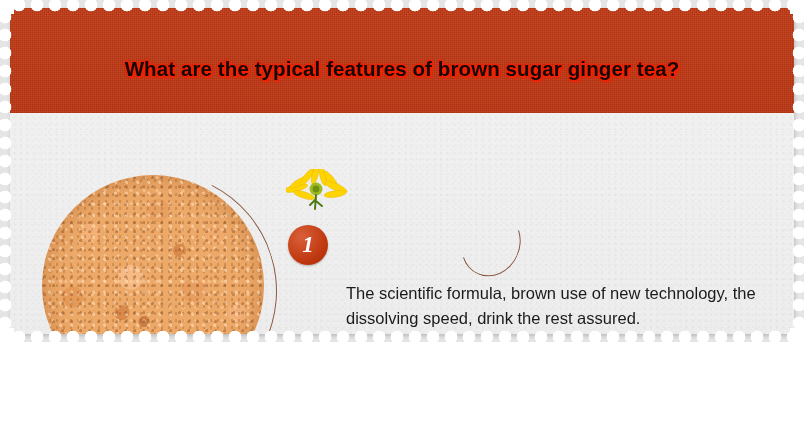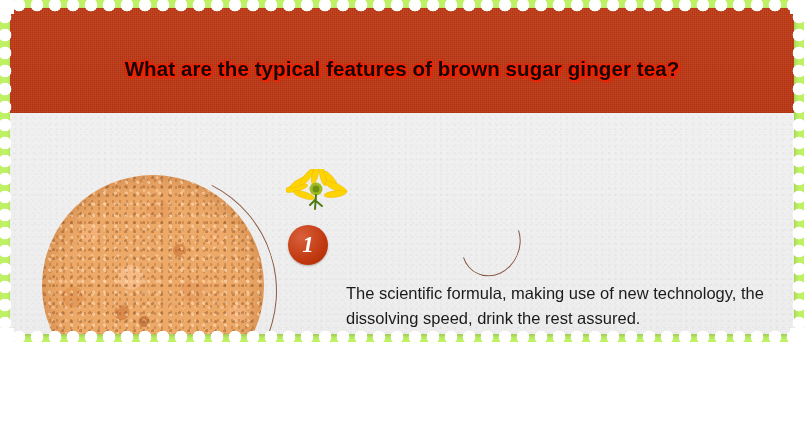--- a/index.html
+++ b/index.html
@@ -5,21 +5,21 @@
   html,body{margin:0;padding:0;background:#ffffff;}
   body{
     width:804px;height:438px;overflow:hidden;
     font-family:"Liberation Sans", sans-serif;
     -webkit-font-smoothing:antialiased;
   }
 
   
   #stamp{
     position:relative;width:804px;height:342px;overflow:hidden;
-    background:#bef264;
+    background:#e5e5e5;
   }
 
   
   .paper{
     position:absolute;left:10px;top:8px;right:10px;bottom:8px;
     background:
       radial-gradient(circle at 12% 30%, rgba(0,0,0,.020) 0 1px, transparent 1px),
       radial-gradient(circle at 62% 72%, rgba(0,0,0,.022) 0 1px, transparent 1px),
       radial-gradient(circle at 88% 18%, rgba(0,0,0,.018) 0 1px, transparent 1px),
       linear-gradient(#f2f2f2,#ededed);
@@ -190,21 +190,21 @@
           <circle cx="30" cy="20" r="3.4" fill="#6d8f12"></circle>
           <path d="M30 26 L29 40 M30 30 L24 36 M30 32 L36 37" stroke="#4e7a14" stroke-width="2" fill="none" stroke-linecap="round"></path>
         </svg>
 
         <div class="badge">
           <div class="badge-num">1</div>
         </div>
 
       </div>
 
-      <div class="feature-body">The scientific formula, making use of new technology, the dissolving speed, drink the rest assured.</div>
+      <div class="feature-body">The scientific formula, brown use of new technology, the dissolving speed, drink the rest assured.</div>
     </div>
 
     <div class="watermark">
       <svg width="110" height="48" viewBox="0 0 110 48">
         <g stroke="#d02a2a" stroke-width="1.6" fill="none" stroke-linecap="round">
           <path d="M14 14 L8 40 L30 40 L24 14 Z"></path>
           <path d="M19 14 L19 8"></path>
           <circle cx="19" cy="6" r="2.6"></circle>
           <path d="M14 22 q5 -5 10 0"></path>
           <path d="M48 18 q-6 0 -6 6 q0 6 6 6 q6 0 6 -6 q0 -6 -6 -6"></path>

